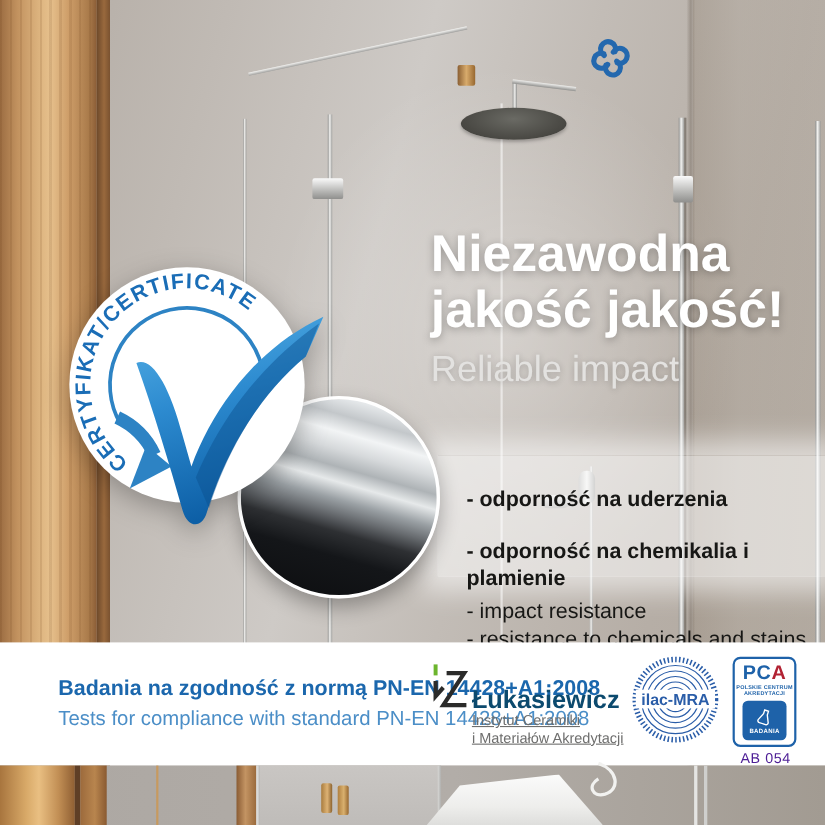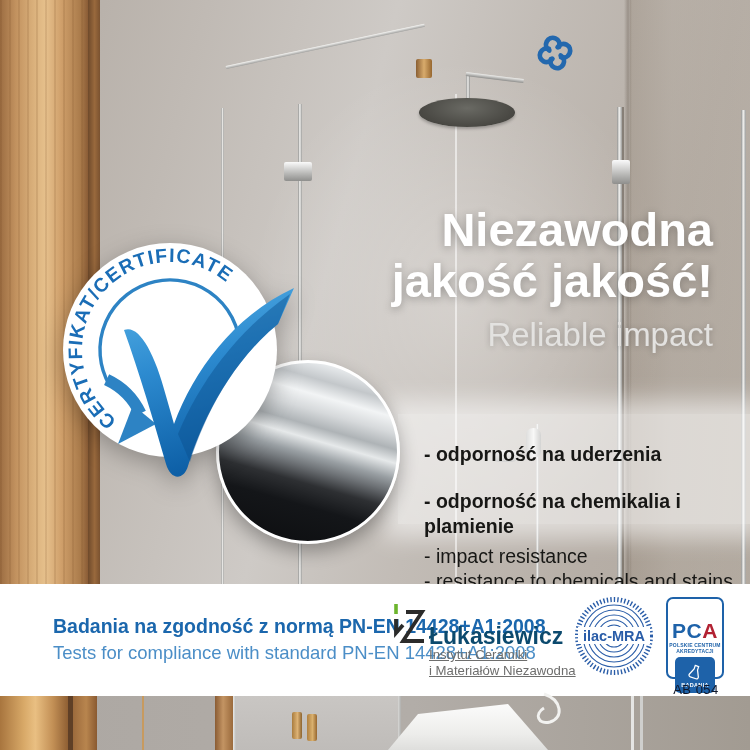--- a/index.html
+++ b/index.html
@@ -78,21 +78,21 @@
     background:linear-gradient(196deg,#b9bdc0 0%,#e9ecee 9%,#c3c7ca 17%,#f2f4f5 24%,#d6d9db 31%,#aeb3b6 38%,#e6e9ea 44%,#9aa0a4 51%,#6a6e72 57%,#2e3033 64%,#141619 74%,#0c0d0f 100%);}
 
   
   .brand{left:528px;top:26px;width:190px;height:58px;}
   .brand-word{left:592px;top:24px;width:126px;font-size:43px;font-weight:bold;color:#2368ae;letter-spacing:-1px;line-height:50px;}
 
   
   .badge-svg{left:38px;top:212px;filter:drop-shadow(0 7px 12px rgba(0,0,0,.28));}
 
   
-  .headline{right:37px;top:204px;text-align:right;}
+  .headline{right:37px;top:204px;text-align:left;}
   .hl-pl{font-size:47px;line-height:51px;font-weight:bold;color:#ffffff;text-shadow:0 2px 8px rgba(0,0,0,.28);}
   .hl-en{font-size:33px;line-height:37px;font-weight:400;color:#e3e2e0;text-shadow:0 1px 6px rgba(0,0,0,.22);}
   .hl-gap{height:10px;}
 
   
   .bullets{left:424px;top:420px;width:320px;color:#171715;font-size:19.5px;line-height:25.2px;}
   .bullets .pl{font-weight:bold;margin-top:22px;}
   .bullets .en{font-weight:400;}
   .en-first{margin-top:4px;}
 
@@ -101,28 +101,28 @@
   .compliance{left:53px;top:614px;}
   .comp-pl{font-size:19.5px;line-height:25px;font-weight:bold;color:#1b67ad;}
   .comp-en{font-size:18.5px;line-height:27px;font-weight:400;color:#4b8ec7;}
   .luk-mark{left:390px;top:601px;}
   .luk-text{left:429px;top:625px;}
   .luk-name{font-size:23px;font-weight:bold;color:#0c4a6e;line-height:22px;}
   .luk-sub{font-size:13.2px;color:#6e6e6d;line-height:15.5px;text-decoration:underline;}
   .ilac{left:574px;top:596px;}
   .pca{left:666px;top:597px;width:60px;text-align:center;}
   .pca-box{box-sizing:border-box;width:58px;height:82px;border:2.5px solid #1e62a9;border-radius:7px;background:#fff;padding-top:2px;}
-  .pca-title{font-size:21px;font-weight:bold;line-height:20px;letter-spacing:.5px;margin-top:20px;}
+  .pca-title{font-size:18px;font-weight:bold;line-height:20px;letter-spacing:.5px;}
   .pca-blue{color:#1e62a9;}
   .pca-red{color:#b22233;}
   .pca-sub{font-size:5px;font-weight:bold;color:#1e62a9;line-height:6px;letter-spacing:.2px;text-transform:uppercase;margin-top:1px;}
   .pca-inner{width:40px;height:36px;margin:3px auto 0;background:#1e62a9;border-radius:5px;
              display:flex;flex-direction:column;align-items:center;justify-content:center;}
   .pca-cat{font-size:5.5px;font-weight:bold;color:#ffffff;letter-spacing:.3px;margin-top:1px;}
-  .pca-ab{font-size:13px;color:#0f172a;margin-top:3px;letter-spacing:.5px;}
+  .pca-ab{font-size:13px;color:#4c1d95;margin-top:3px;letter-spacing:.5px;}
 </style>
 </head>
 <body>
 
 <div class="canvas">
 
   <div class="abs wall-base"></div>
   <div class="abs wall-light"></div>
   <div class="abs wall-right"></div>
   <div class="abs wall-corner"></div>
@@ -206,21 +206,21 @@
   <svg class="abs luk-mark" width="40" height="50" viewBox="0 0 40 50">
     <line x1="6" y1="3" x2="6" y2="13" stroke="#6cb52d" stroke-width="3.6"></line>
     <g stroke="#2b2b2a" stroke-width="3.8" fill="none">
       <path d="M6,18 L6,32 L13,24"></path>
       <path d="M16,11 L32,11 L13,40 L34,40"></path>
     </g>
   </svg>
   <div class="abs luk-text">
     <div class="luk-name">Łukasiewicz</div>
     <div class="luk-sub">Instytut Ceramiki</div>
-    <div class="luk-sub">i Materiałów Niezawodna</div>
+    <div class="luk-sub">i Materiałów Akredytacji</div>
   </div>
 
   <svg class="abs ilac" width="80" height="80" viewBox="0 0 80 80">
     <circle cx="40" cy="40" r="36.5" fill="none" stroke="#2a5da8" stroke-width="5" stroke-dasharray="1.4 2.1"></circle>
     <g fill="none" stroke="#2a5da8" stroke-width="1.1">
       <circle cx="40" cy="40" r="31"></circle>
         <circle cx="40" cy="40" r="26"></circle>
         <circle cx="40" cy="40" r="21"></circle>
       <circle cx="40" cy="40" r="16"></circle>
         <circle cx="40" cy="40" r="11"></circle>

